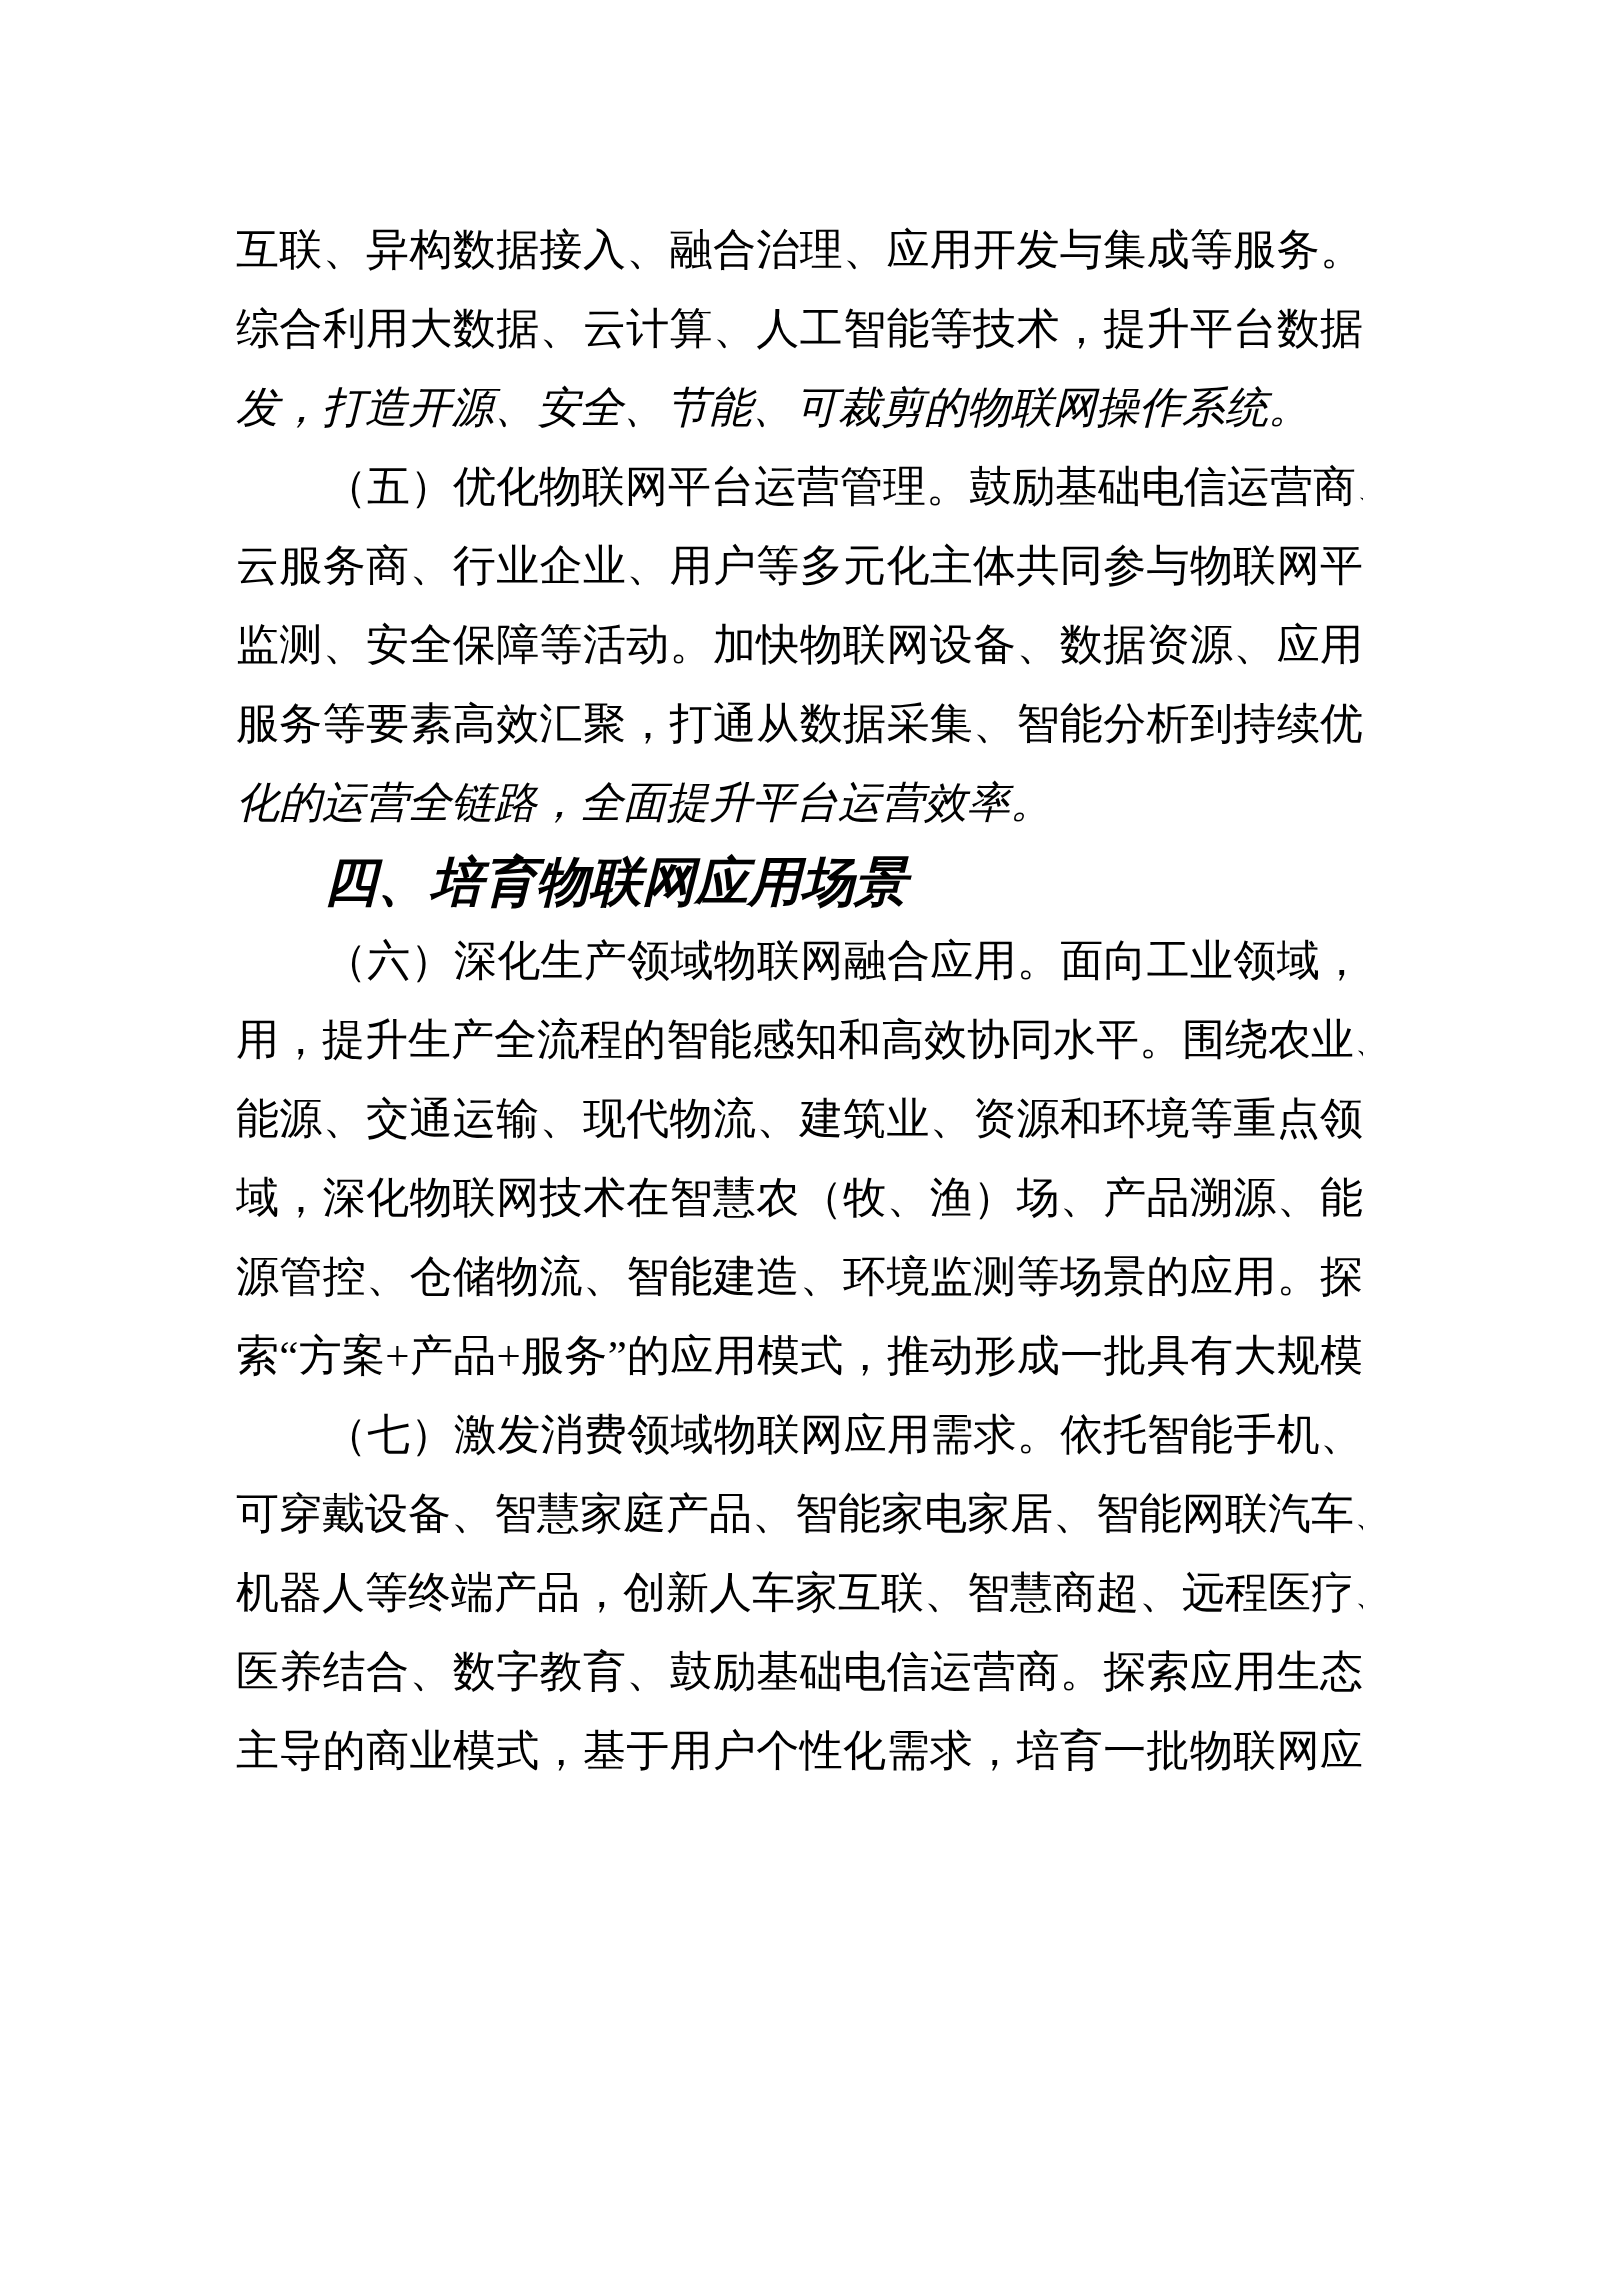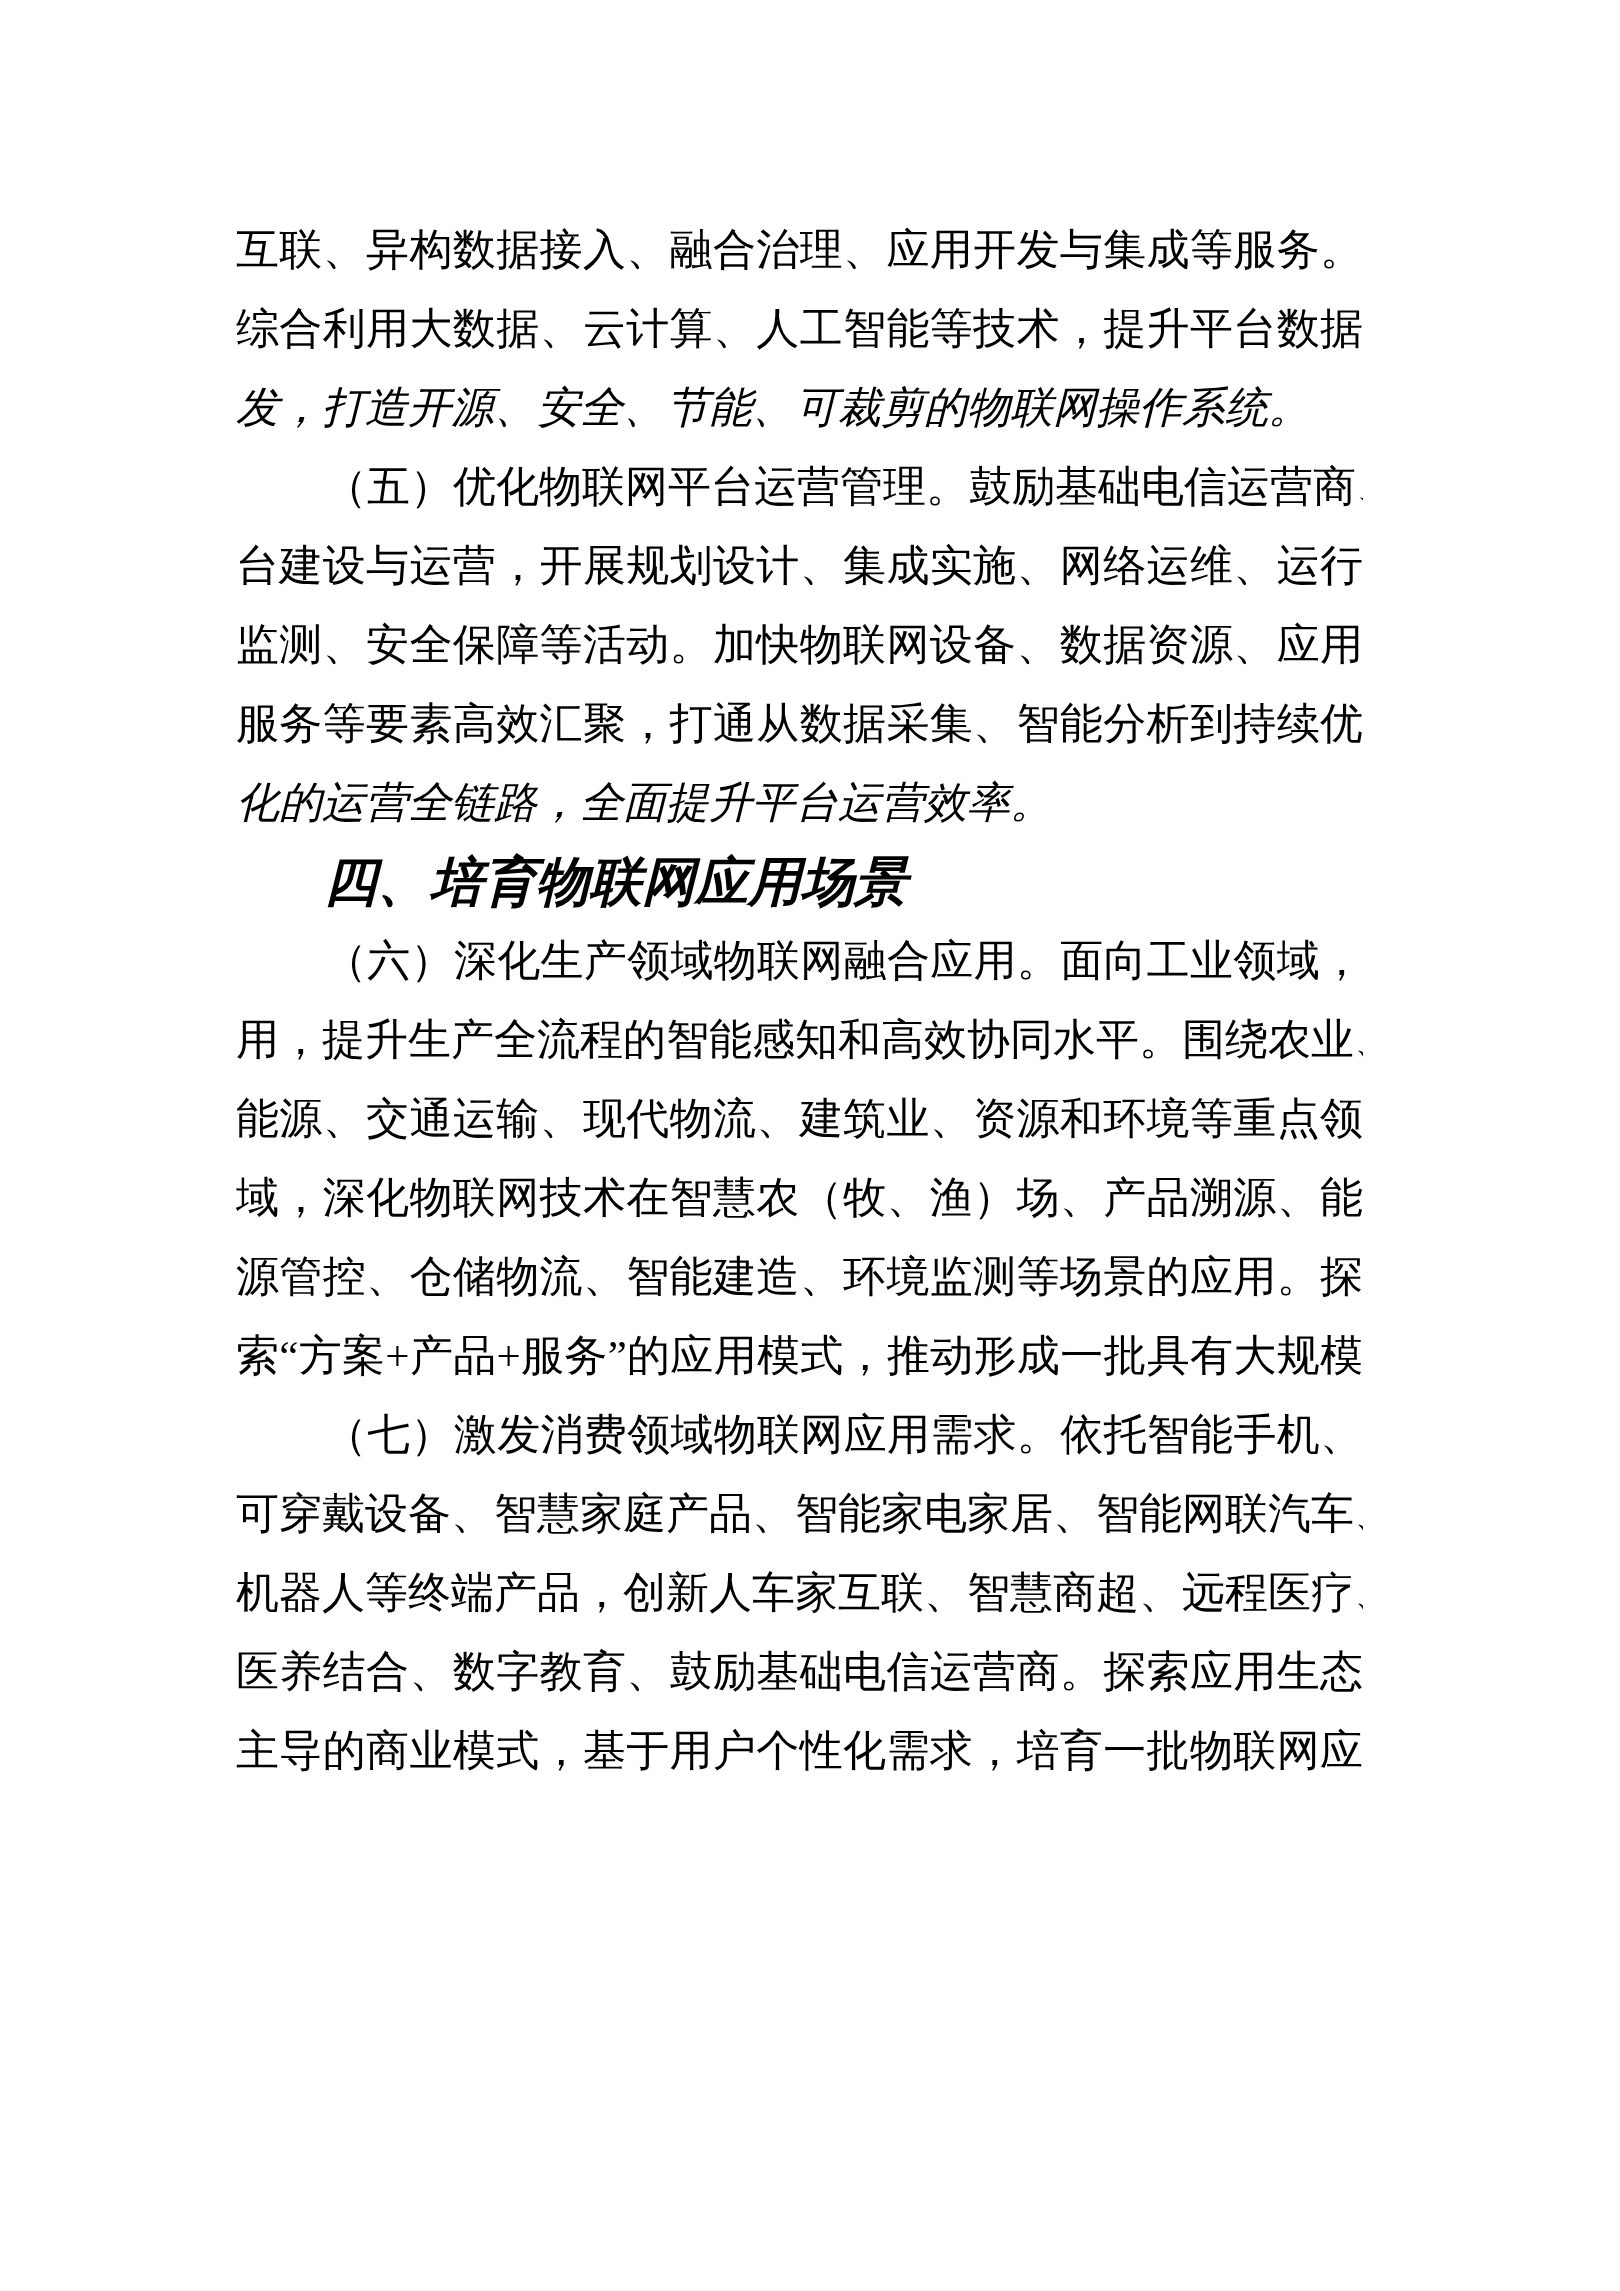--- a/index.html
+++ b/index.html
@@ -55,21 +55,21 @@
 <body>
 
 <div class="page" style="background: rgb(255, 255, 255); color: rgb(0, 0, 0);">
   <div class="textblock">
 
     <div class="line">互联、异构数据接入、融合治理、应用开发与集成等服务。</div>
     <div class="line">综合利用大数据、云计算、人工智能等技术，提升平台数据</div>
     <div class="line last">发，打造开源、安全、节能、可裁剪的物联网操作系统。</div>
 
     <div class="line indent"><span class="lead">（五）优化物联网平台运营管理。</span><span>鼓励基础电信运营商、</span></div>
-    <div class="line">台建设与运营，开展规划设计、集成实施、网络运维、运行</div>
+    <div class="line">云服务商、行业企业、用户等多元化主体共同参与物联网平</div>
     <div class="line">监测、安全保障等活动。加快物联网设备、数据资源、应用</div>
     <div class="line">服务等要素高效汇聚，打通从数据采集、智能分析到持续优</div>
     <div class="line last">化的运营全链路，全面提升平台运营效率。</div>
 
     <div class="line heading indent last">四、培育物联网应用场景</div>
 
     <div class="line indent"><span class="lead">（六）深化生产领域物联网融合应用。</span><span>面向工业领域，</span></div>
     <div class="line">用，提升生产全流程的智能感知和高效协同水平。围绕农业、</div>
     <div class="line">能源、交通运输、现代物流、建筑业、资源和环境等重点领</div>
     <div class="line">域，深化物联网技术在智慧农（牧、渔）场、产品溯源、能</div>

